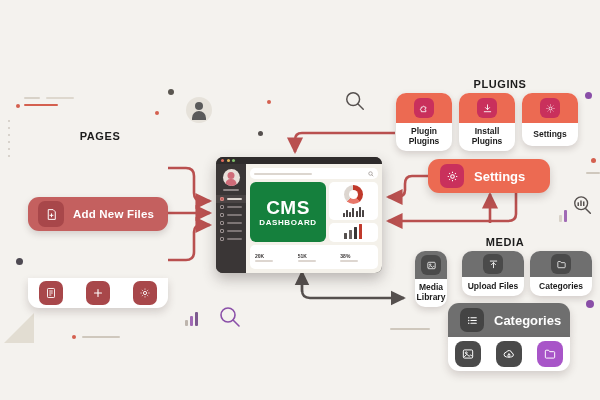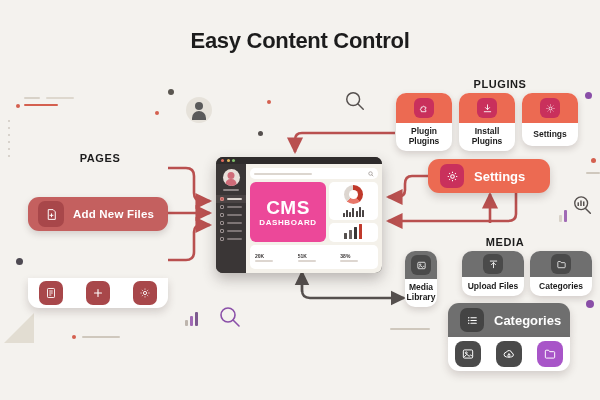--- a/index.html
+++ b/index.html
@@ -118,21 +118,21 @@
   .side-item.active { background: #4a4444; }
   .side-ic { width: 4px; height: 4px; border-radius: 1px; border: 0.8px solid #9a9090; flex: none; }
   .side-item.active .side-ic { border-color: #d0857e; background: #c4605f; }
   .side-ln { height: 2px; background: #7d7575; border-radius: 1px; flex: 1; }
   .side-item.active .side-ln { background: #ddd6d0; }
   .win-main { flex: 1; background: #f4f1ea; padding: 4px; display: flex; flex-direction: column; gap: 3px; }
   .search-bar { height: 11px; background: #fff; border-radius: 5px; display: flex; align-items: center; padding: 0 4px; justify-content: space-between; }
   .search-ph { width: 58px; height: 2px; background: #dcd6cf; border-radius: 1px; }
   .win-mid { flex: 1; display: flex; gap: 3px; }
   .cms-box {
-    flex: 1.55; background: #ec4899; border-radius: 6px;
+    flex: 1.55; background: #15803d; border-radius: 6px;
     display: flex; flex-direction: column; align-items: center; justify-content: center;
   }
   .cms-t1 { font-size: 19px; font-weight: bold; color: #fff; line-height: 1; letter-spacing: .5px; }
   .cms-t2 { font-size: 8px; font-weight: bold; color: #fff; letter-spacing: .6px; margin-top: 1px; }
   .chart-col { flex: 1; display: flex; flex-direction: column; gap: 3px; }
   .chart-card { background: #fff; border-radius: 5px; flex: 1; padding: 3px; display: flex; flex-direction: column; align-items: center; justify-content: center; gap: 2px; }
   .donut { width: 19px; height: 19px; border-radius: 50%;
     background: conic-gradient(#c0392b 0 38%, #e8776a 38% 62%, #ddd6d0 62% 100%);
     position: relative; }
   .donut::after { content:""; position:absolute; inset:5px; border-radius:50%; background:#fff; }
@@ -246,23 +246,22 @@
     <path d="M428,176 L412,176 Q405,176 405,184 L405,190 Q405,197 397,197 L388,197" fill="none" stroke="#b9504f" stroke-width="2.6" marker-end="url(#ar-red)"></path>
 
     <path d="M516,192 L516,214 Q516,221 508,221 L396,221 L388,221" fill="none" stroke="#b9504f" stroke-width="2.6" marker-end="url(#ar-red)"></path>
 
     <path d="M490,223 Q490,212 490,200 L490,194" fill="none" stroke="#b9504f" stroke-width="2.6" marker-end="url(#ar-red-d)"></path>
 
     <path d="M302,278 L302,290 Q302,298 310,298 L404,298" fill="none" stroke="#55504e" stroke-width="2.4" marker-end="url(#ar-gray)"></path>
     <path d="M302,292 L302,278 L302,272" fill="none" stroke="#55504e" stroke-width="2.4" marker-end="url(#ar-gray)"></path>
   </svg>
 
-  <div class="title">Easy Content Control</div>
-
-  <div class="sec-label" style="left:40px;top:130px;width:120px;margin-top:22px;">PAGES</div>
+
+  <div class="sec-label" style="left:40px;top:130px;width:120px;">PAGES</div>
 
 
   <div class="pill pill-red" style="left:28px;top:197px;">
     <span class="ibox">
       <svg width="13" height="13" viewBox="0 0 24 24" fill="none" stroke="#fff" stroke-width="1.8">
         <path d="M6 3 h9 l4 4 v14 h-13 z"></path>
           <path d="M12 10 v7 M8.5 13.5 h7"></path>
       </svg>
     </span>
     <span class="ptext">Add New Files</span>
@@ -419,21 +418,21 @@
       <svg width="13" height="13" viewBox="0 0 24 24" fill="none" stroke="#fff" stroke-width="1.9">
         <circle cx="12" cy="12" r="3.3"></circle>
         <path d="M12 3.2 v2.2 M12 18.6 v2.2 M3.2 12 h2.2 M18.6 12 h2.2 M5.8 5.8 l1.6 1.6 M16.6 16.6 l1.6 1.6 M18.2 5.8 l-1.6 1.6 M7.4 16.6 l-1.6 1.6"></path>
       </svg>
     </span>
     <span class="btext">Settings</span>
   </div>
 
   <div class="sec-label" style="left:450px;top:236px;width:110px;">MEDIA</div>
 
-  <div class="topcard" style="left:405px;top:251px;width:32px;height:56px;">
+  <div class="topcard" style="left:415px;top:251px;width:32px;height:56px;">
     <div class="head head-gray" style="height:28px;">
       <span class="ibox">
         <svg width="11" height="11" viewBox="0 0 24 24" fill="none" stroke="#fff" stroke-width="1.7">
           <rect x="4" y="5" width="16" height="14" rx="2"></rect>
             <circle cx="9" cy="10" r="1.6"></circle>
             <path d="M5.5 17 L10 12.5 L14 16 L16.5 13.5 L19 16"></path>
         </svg>
       </span>
     </div>
     <div class="foot">Media Library</div>

